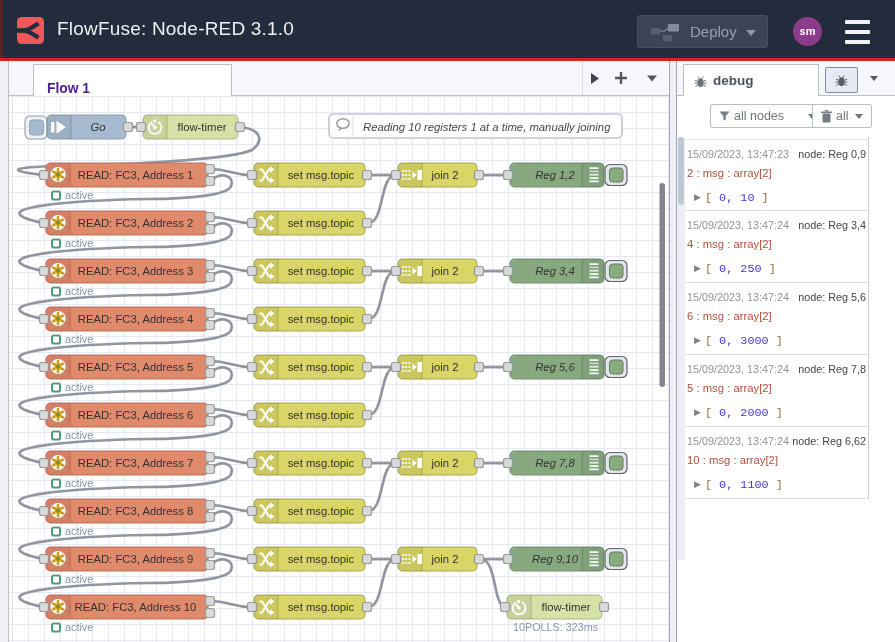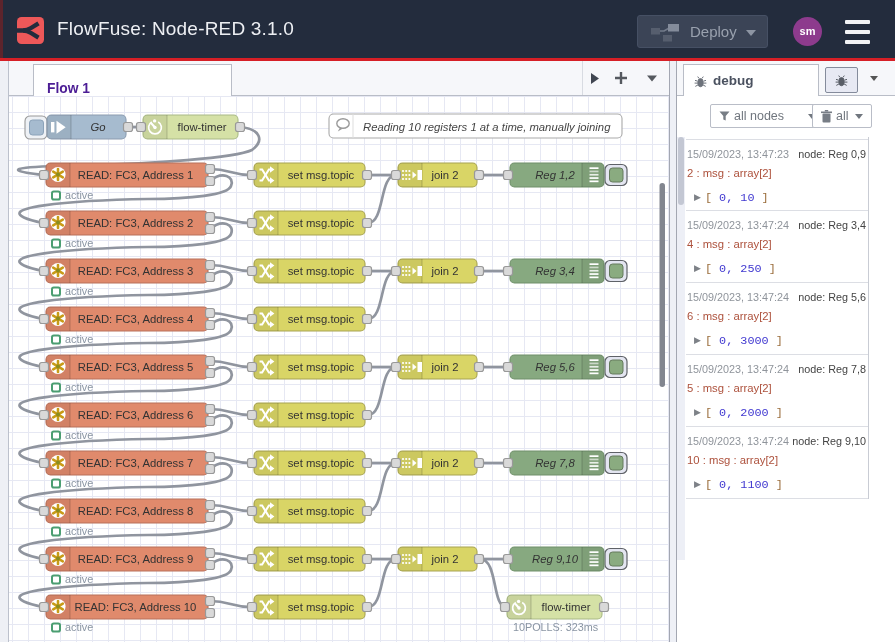--- a/index.html
+++ b/index.html
@@ -723,21 +723,21 @@
   <div class="dmeta">
             <span class="dts">15/09/2023, 13:47:24</span>
             <span class="dnode">node: Reg 7,8</span>
           </div>
   <div class="dpath">5 : msg : array[2]</div>
   <div class="dpayload"><span class="darrow">▶</span><span class="mono">[&nbsp;<span class="num">0,&nbsp;2000</span>&nbsp;]</span></div>
 </div>
 <div class="dmsg">
   <div class="dmeta">
             <span class="dts">15/09/2023, 13:47:24</span>
-            <span class="dnode">node: Reg 9,10</span>
+            <span class="dnode">node: Reg 6,62</span>
           </div>
   <div class="dpath">10 : msg : array[2]</div>
   <div class="dpayload"><span class="darrow">▶</span><span class="mono">[&nbsp;<span class="num">0,&nbsp;1100</span>&nbsp;]</span></div>
 </div>
     </div>
   </div>
   <div class="abs" id="rightline"></div>
 </div>
 
 </body></html>

